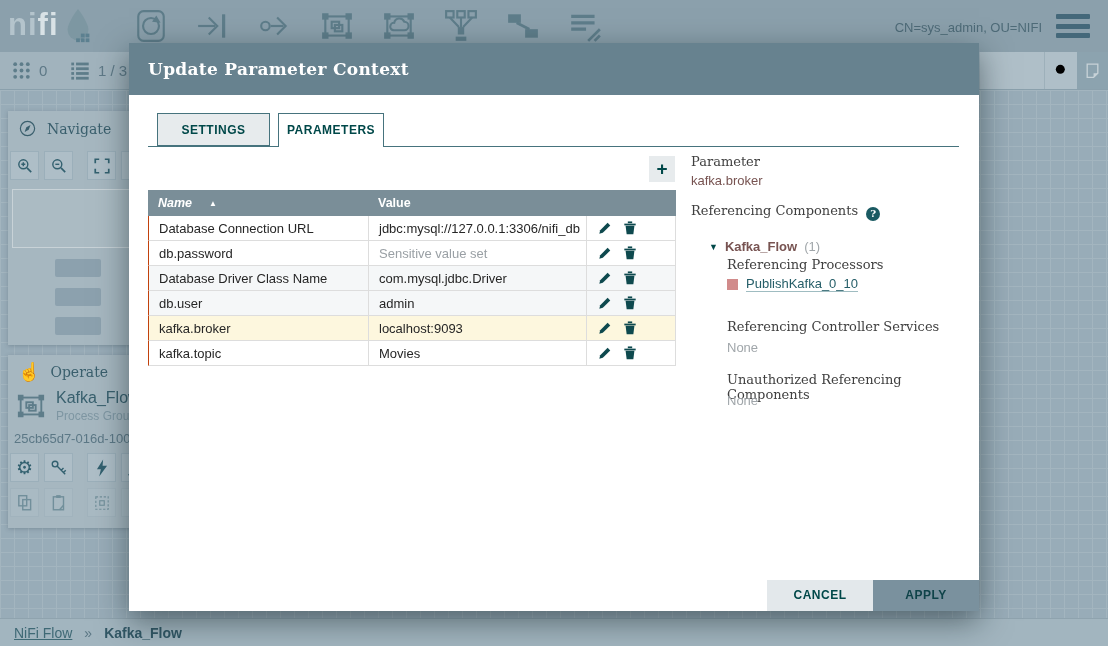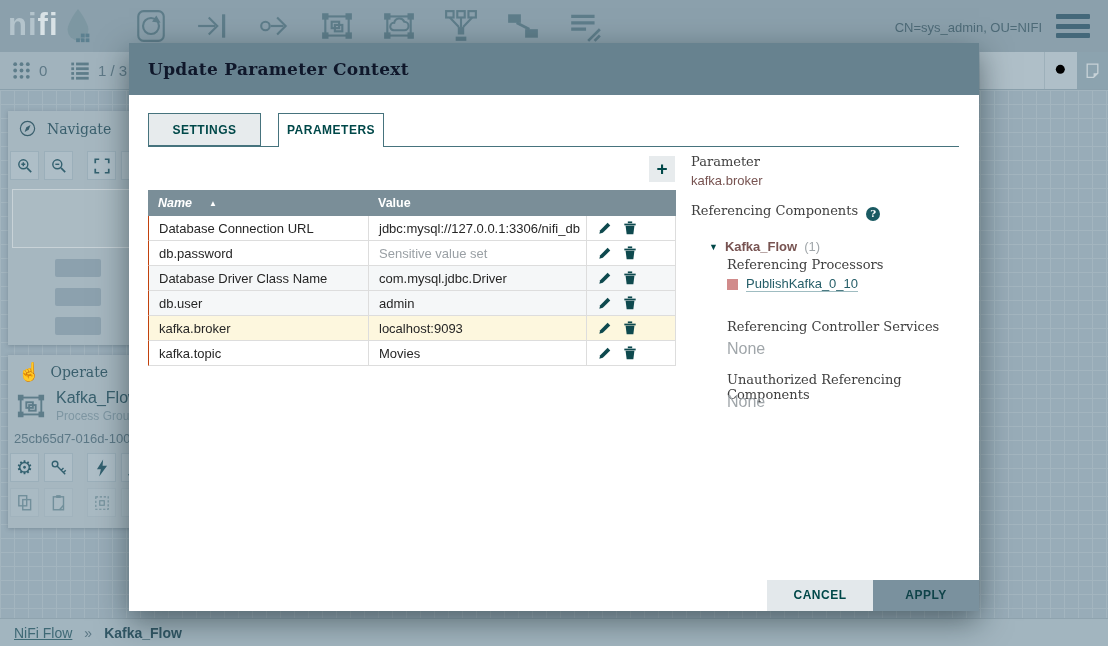--- a/index.html
+++ b/index.html
@@ -59,25 +59,25 @@
 
   
   .crumbbar{left:0;top:618px;width:1108px;height:28px;background:#A2B5BF;display:flex;align-items:center;padding-left:14px;box-sizing:border-box;border-top:1px solid #8FA3AE;}
   .crumb-root{font-size:14px;color:#3F6975;text-decoration:underline;cursor:pointer;}
   .crumb-sep{font-size:14px;color:#5A7684;margin:0 12px;}
   .crumb-cur{font-size:14px;font-weight:bold;color:#325866;}
 
   
   .dialog{left:129px;top:43px;width:850px;height:568px;background:#FFFFFF;box-shadow:0 10px 30px rgba(10,25,30,.5);z-index:10;}
   .dlg-head{position:absolute;left:0;top:0;width:850px;height:52px;background:#67828F;}
-  .dlg-title{position:absolute;left:19px;top:0;line-height:52px;font-size:17px;font-weight:bold;color:#0f172a;letter-spacing:.3px;}
+  .dlg-title{position:absolute;left:19px;top:0;line-height:52px;font-size:17px;font-weight:bold;color:#ffffff;letter-spacing:.3px;}
 
   .tabbar{position:absolute;left:19px;top:70px;width:811px;height:33px;border-bottom:1px solid #46737D;box-sizing:content-box;}
   .tab{position:absolute;top:0;height:33px;line-height:33px;text-align:center;font-size:12px;font-weight:bold;color:#004849;letter-spacing:.5px;box-sizing:border-box;cursor:pointer;}
-  .tab.inactive{left:0;width:113px;background:#E7EBED;border:1px solid #46737D;}
+  .tab.inactive{left:9px;width:113px;background:#E7EBED;border:1px solid #46737D;}
   .tab.active{left:130px;width:106px;height:34px;background:#FFFFFF;border:1px solid #46737D;border-bottom:none;}
 
   .add-btn{position:absolute;left:520px;top:113px;width:26px;height:26px;background:#E7EBED;color:#004849;font-size:19px;font-weight:bold;text-align:center;line-height:25px;cursor:pointer;}
 
   .ptable{position:absolute;left:19px;top:147px;width:528px;}
   .thead{display:flex;height:26px;background:#7A8E98;color:#FFFFFF;font-size:12.5px;font-weight:bold;align-items:center;}
   .th-name{width:220px;padding-left:10px;box-sizing:border-box;font-style:italic;display:flex;align-items:center;gap:17px;cursor:pointer;}
   .sort-arrow{font-size:8px;font-style:normal;}
   .th-value{width:218px;padding-left:10px;box-sizing:border-box;}
   .trow{display:flex;height:24px;align-items:stretch;border-bottom:1px solid #DDDDDD;border-left:1px solid #c2410c;border-right:1px solid #DDDDDD;background:#FFFFFF;font-size:13px;color:#262626;cursor:pointer;}
@@ -93,21 +93,21 @@
   .side-label{position:absolute;font-size:13px;color:#404040;}
   .side-value{position:absolute;font-size:13px;color:#775351;}
   .help-circle{display:inline-flex;width:14px;height:14px;border-radius:50%;background:#1A5A62;color:#fff;font-size:10px;font-weight:bold;align-items:center;justify-content:center;margin-left:8px;vertical-align:-2px;cursor:pointer;}
   .tree-group{position:absolute;left:18px;top:196px;display:flex;align-items:center;gap:7px;cursor:pointer;}
   .caret{font-size:9px;color:#004849;}
   .grp-name{font-size:13px;font-weight:bold;color:#775351;}
   .grp-count{font-size:13px;color:#A0A6AA;}
   .proc-row{position:absolute;left:36px;top:233px;display:flex;align-items:center;gap:8px;}
   .proc-bullet{width:11px;height:11px;background:#D18B8B;}
   .proc-link{font-size:13px;color:#255E68;border-bottom:1px solid #9FBCC1;cursor:pointer;}
-  .none-text{position:absolute;font-size:16px;color:#A0A6AA;}
+  .none-text{position:absolute;font-size:13px;color:#A0A6AA;}
 
   .dlg-btn{position:absolute;top:537px;width:106px;height:31px;font-size:12px;font-weight:bold;text-align:center;line-height:31px;letter-spacing:.5px;cursor:pointer;}
   .btn-cancel{left:638px;background:#E3E8EB;color:#004849;}
   .btn-apply{left:744px;background:#7A919E;color:#0F4349;}
 </style>
 </head>
 <body>
 
 <div class="screen">
 

